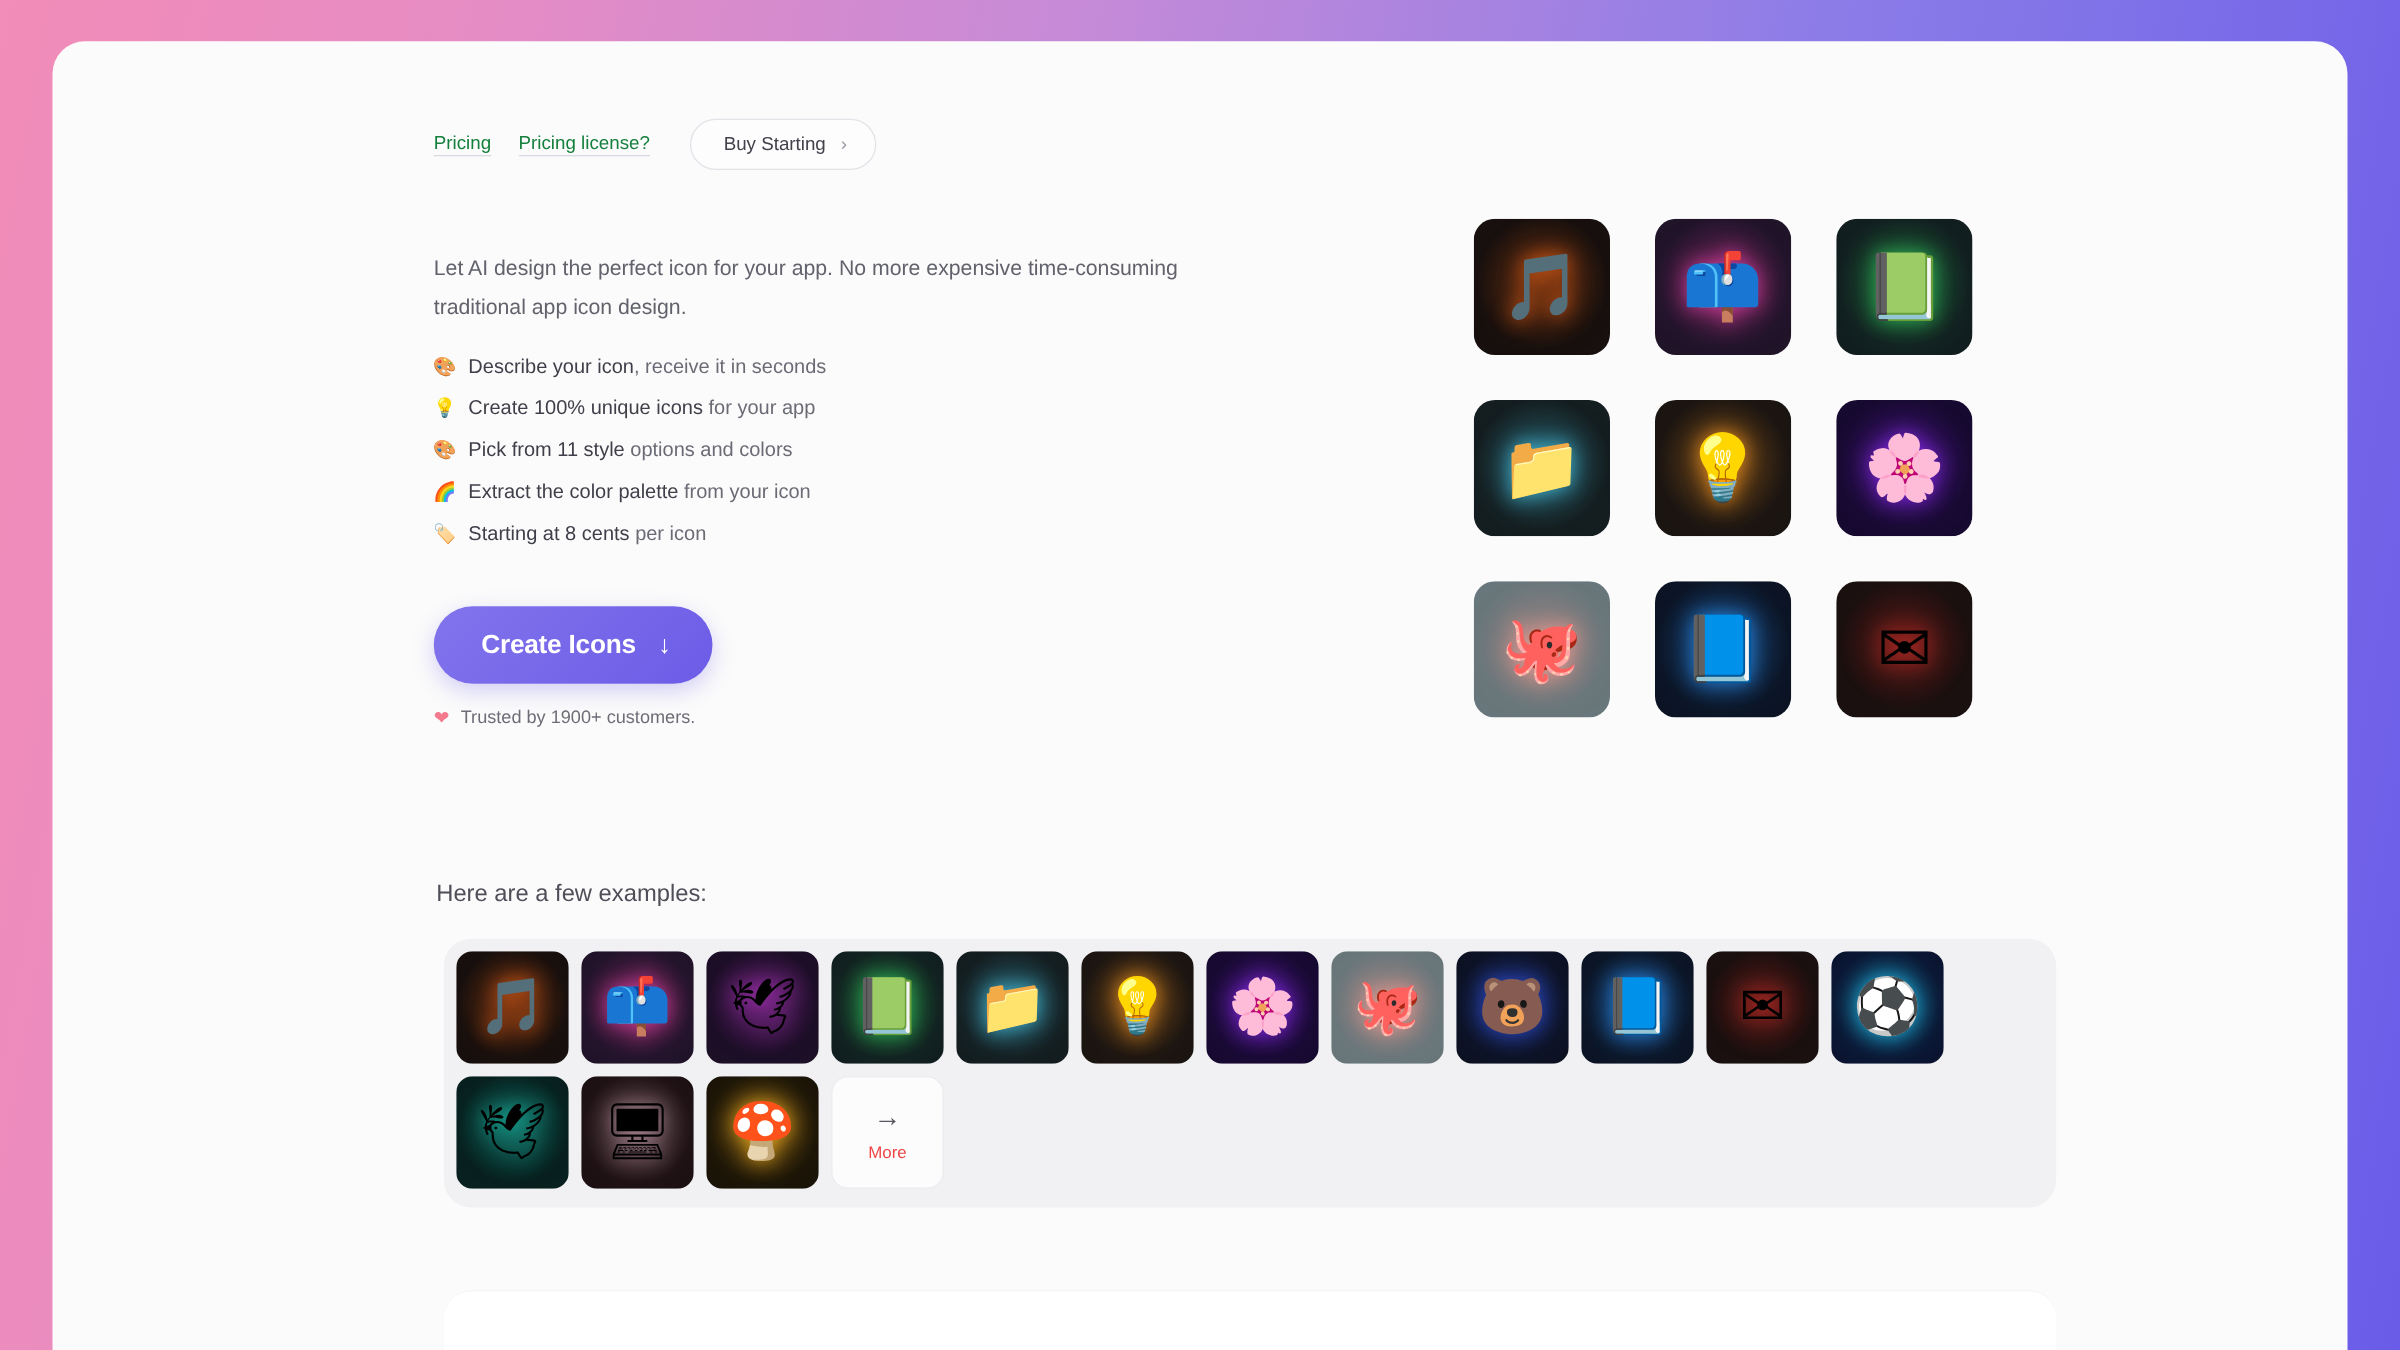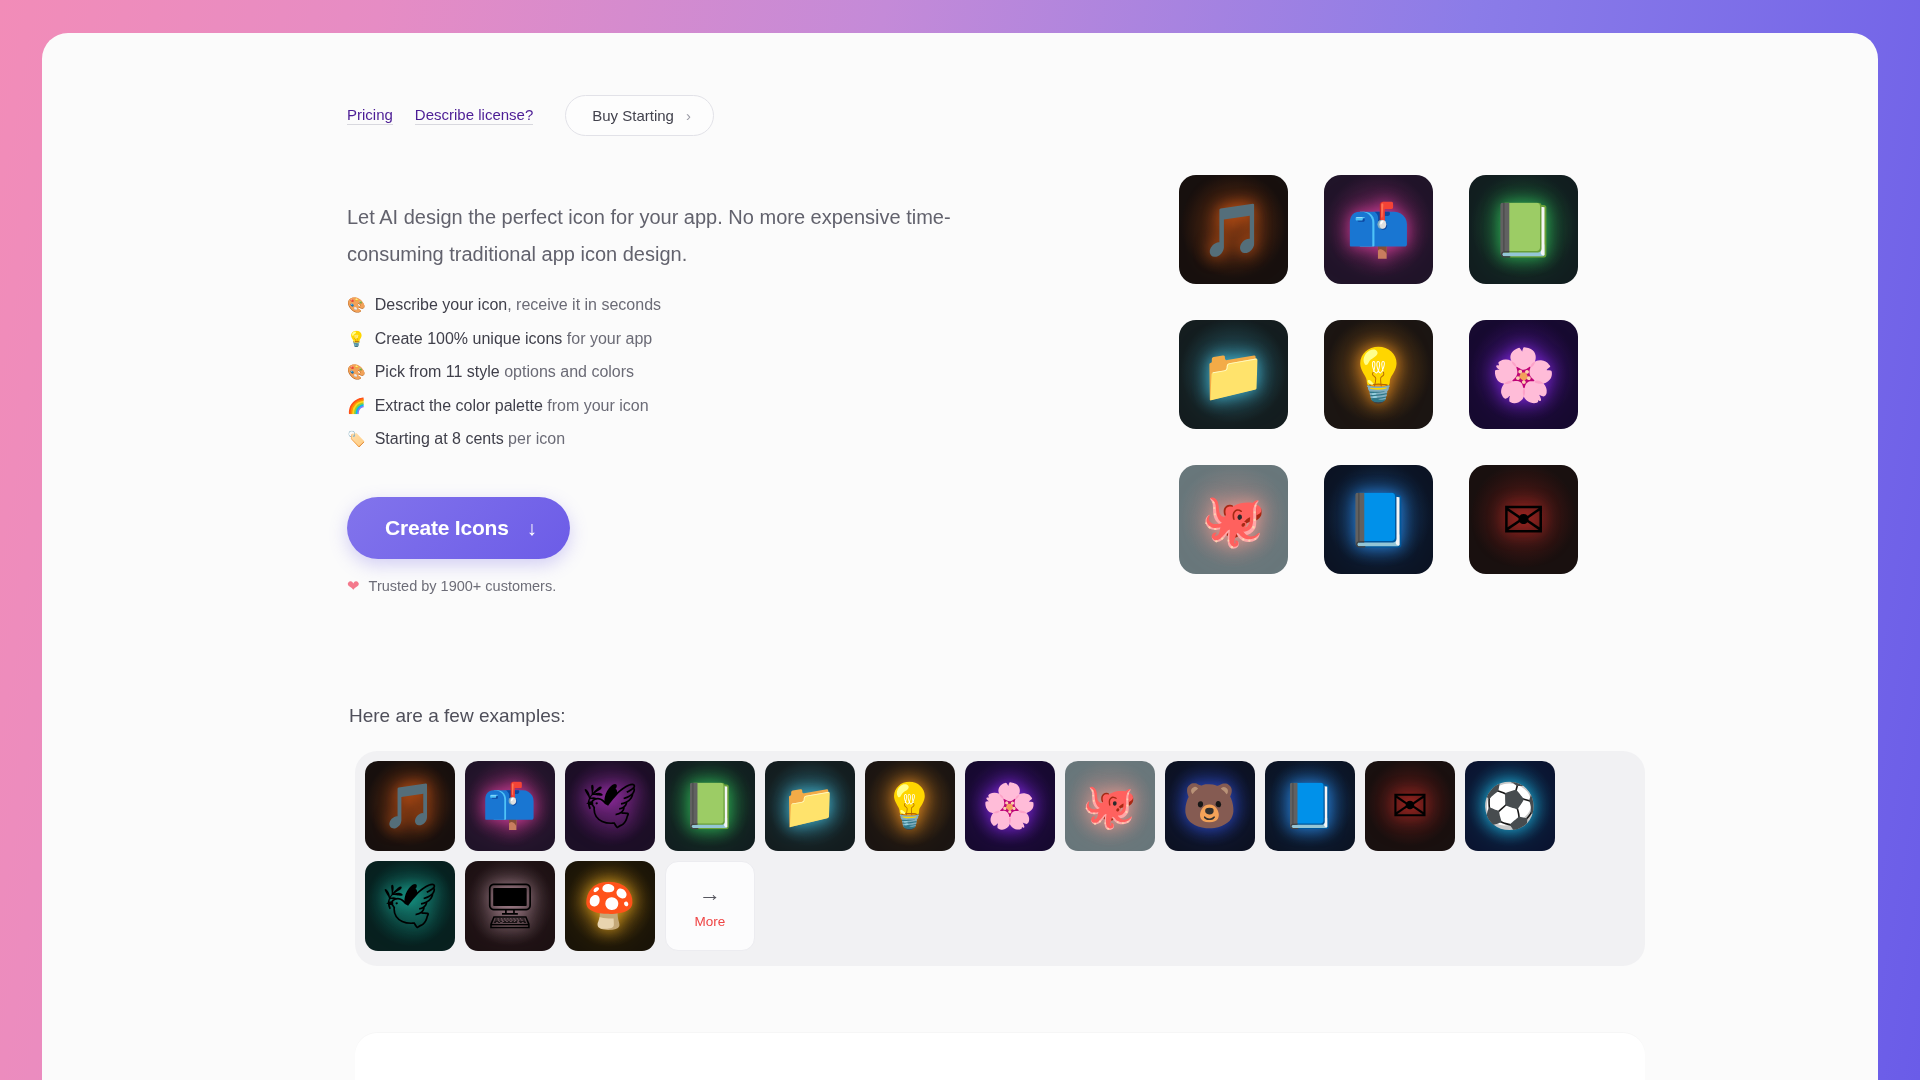--- a/index.html
+++ b/index.html
@@ -71,21 +71,21 @@
 
   .nav {
     display: flex;
     align-items: center;
     gap: 0;
     margin-top: 14px;
   }
 
   .nav-link {
     font-size: 15px;
-    color: #4c1d95;
+    color: #15803d;
     text-decoration: none;
     border-bottom: 1px solid #d8d8de;
     padding-bottom: 1px;
     margin-right: 22px;
     cursor: pointer;
     white-space: nowrap;
   }
 
   .buy-credits {
     display: inline-flex;
@@ -118,21 +118,21 @@
     font-size: 47px;
     line-height: 1.12;
     color: #121216;
     font-weight: 700;
     letter-spacing: -1.1px;
     max-width: 790px;
   }
 
   .subhead {
     margin-top: 26px;
-    font-size: 20px;
+    font-size: 17px;
     line-height: 1.85;
     color: #62626d;
     max-width: 650px;
   }
 
   .features { margin-top: 22px; list-style: none; }
 
   .feature {
     display: flex;
     align-items: baseline;
@@ -274,21 +274,21 @@
 </head>
 <body>
 
 <div id="page-frame">
 
   <div class="header">
 
 
     <div class="nav">
       <a class="nav-link">Pricing</a>
-      <a class="nav-link">Describe license?</a>
+      <a class="nav-link">Pricing license?</a>
       <div class="buy-credits">
         <span>Buy Starting</span>
         <span class="chev">›</span>
       </div>
     </div>
   </div>
 
   <div class="hero">
 
     <div class="hero-left">

